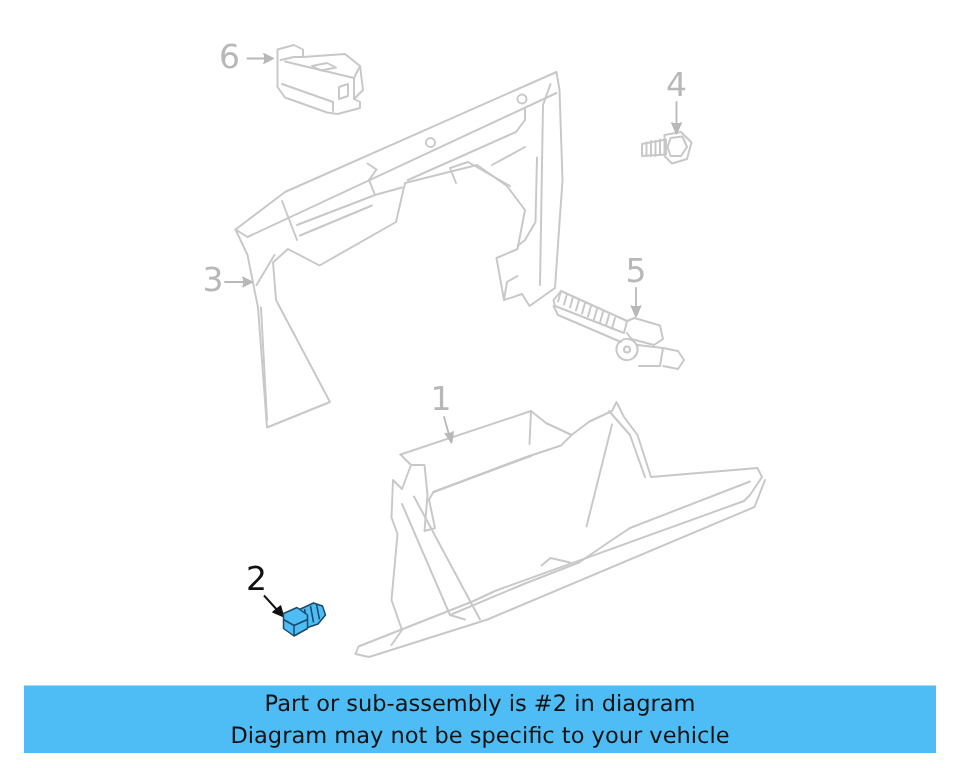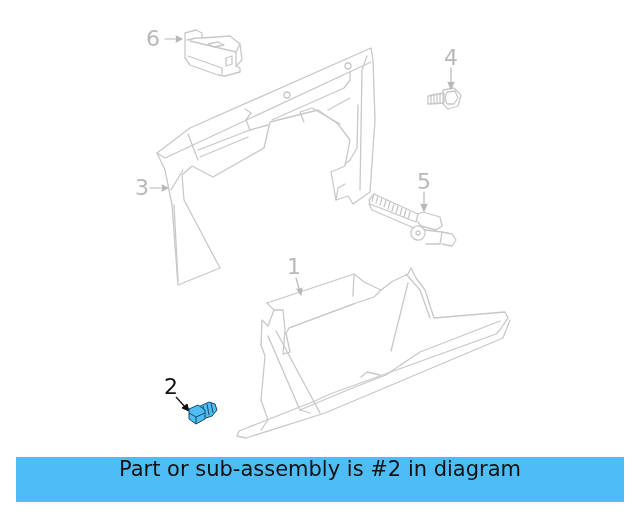--- a/index.html
+++ b/index.html
@@ -1,20 +1,20 @@
 <!DOCTYPE html>
 <html><head>
   <meta charset="utf-8">
   <style>
     html, body { margin: 0; padding: 0; background: #ffffff; }
     body { width: 640px; height: 512px; position: relative; overflow: hidden; font-family: "DejaVu Sans", sans-serif; }
     #diagram { position: absolute; left: 0; top: 0; width: 640px; height: 512px; }
     .callout { position: absolute; font-family: "DejaVu Sans", sans-serif; font-size: 22px; line-height: 22px; color: #b8b8b8; }
     .callout.active { color: #111111; }
-    #banner { position: absolute; left: 16px; top: 457px; width: 608px; height: 45px; background: #4fbdf5; text-align: center; color: #111; font-size: 21px; line-height: 21px; padding-top: 2px; box-sizing: border-box; }
+    #banner { position: absolute; left: 16px; top: 457px; width: 608px; height: 45px; background: #4fbdf5; text-align: center; color: #111; font-size: 15px; line-height: 21px; padding-top: 2px; box-sizing: border-box; }
     #banner div { white-space: nowrap; }
   </style>
 </head>
 <body>
 
 <svg id="diagram" viewBox="0 0 640 512" xmlns="http://www.w3.org/2000/svg">
   <g fill="none" stroke="#c8c8c8" stroke-width="1.3" stroke-linejoin="round" stroke-linecap="round">
 
     <g>
       <path d="M185 33 L196 30 L202 33 L202 38 L230 36 L240 44 L242 60 L236 66 L240 68 L240 72 L225 76 L218 75 L190 65 L185 58 Z"></path>
@@ -104,13 +104,14 @@
 
 <div class="callout" style="left:287px; top:256px;">1</div>
 <div class="callout active" style="left:164px; top:376px;">2</div>
 <div class="callout" style="left:135px; top:177px;">3</div>
 <div class="callout" style="left:444px; top:47px;">4</div>
 <div class="callout" style="left:417px; top:171px;">5</div>
 <div class="callout" style="left:146px; top:28px;">6</div>
 
 <div id="banner">
   <div>Part or sub-assembly is #2 in diagram</div>
+  <div>Diagram may not be specific to your vehicle</div>
 </div>
 
 </body></html>

